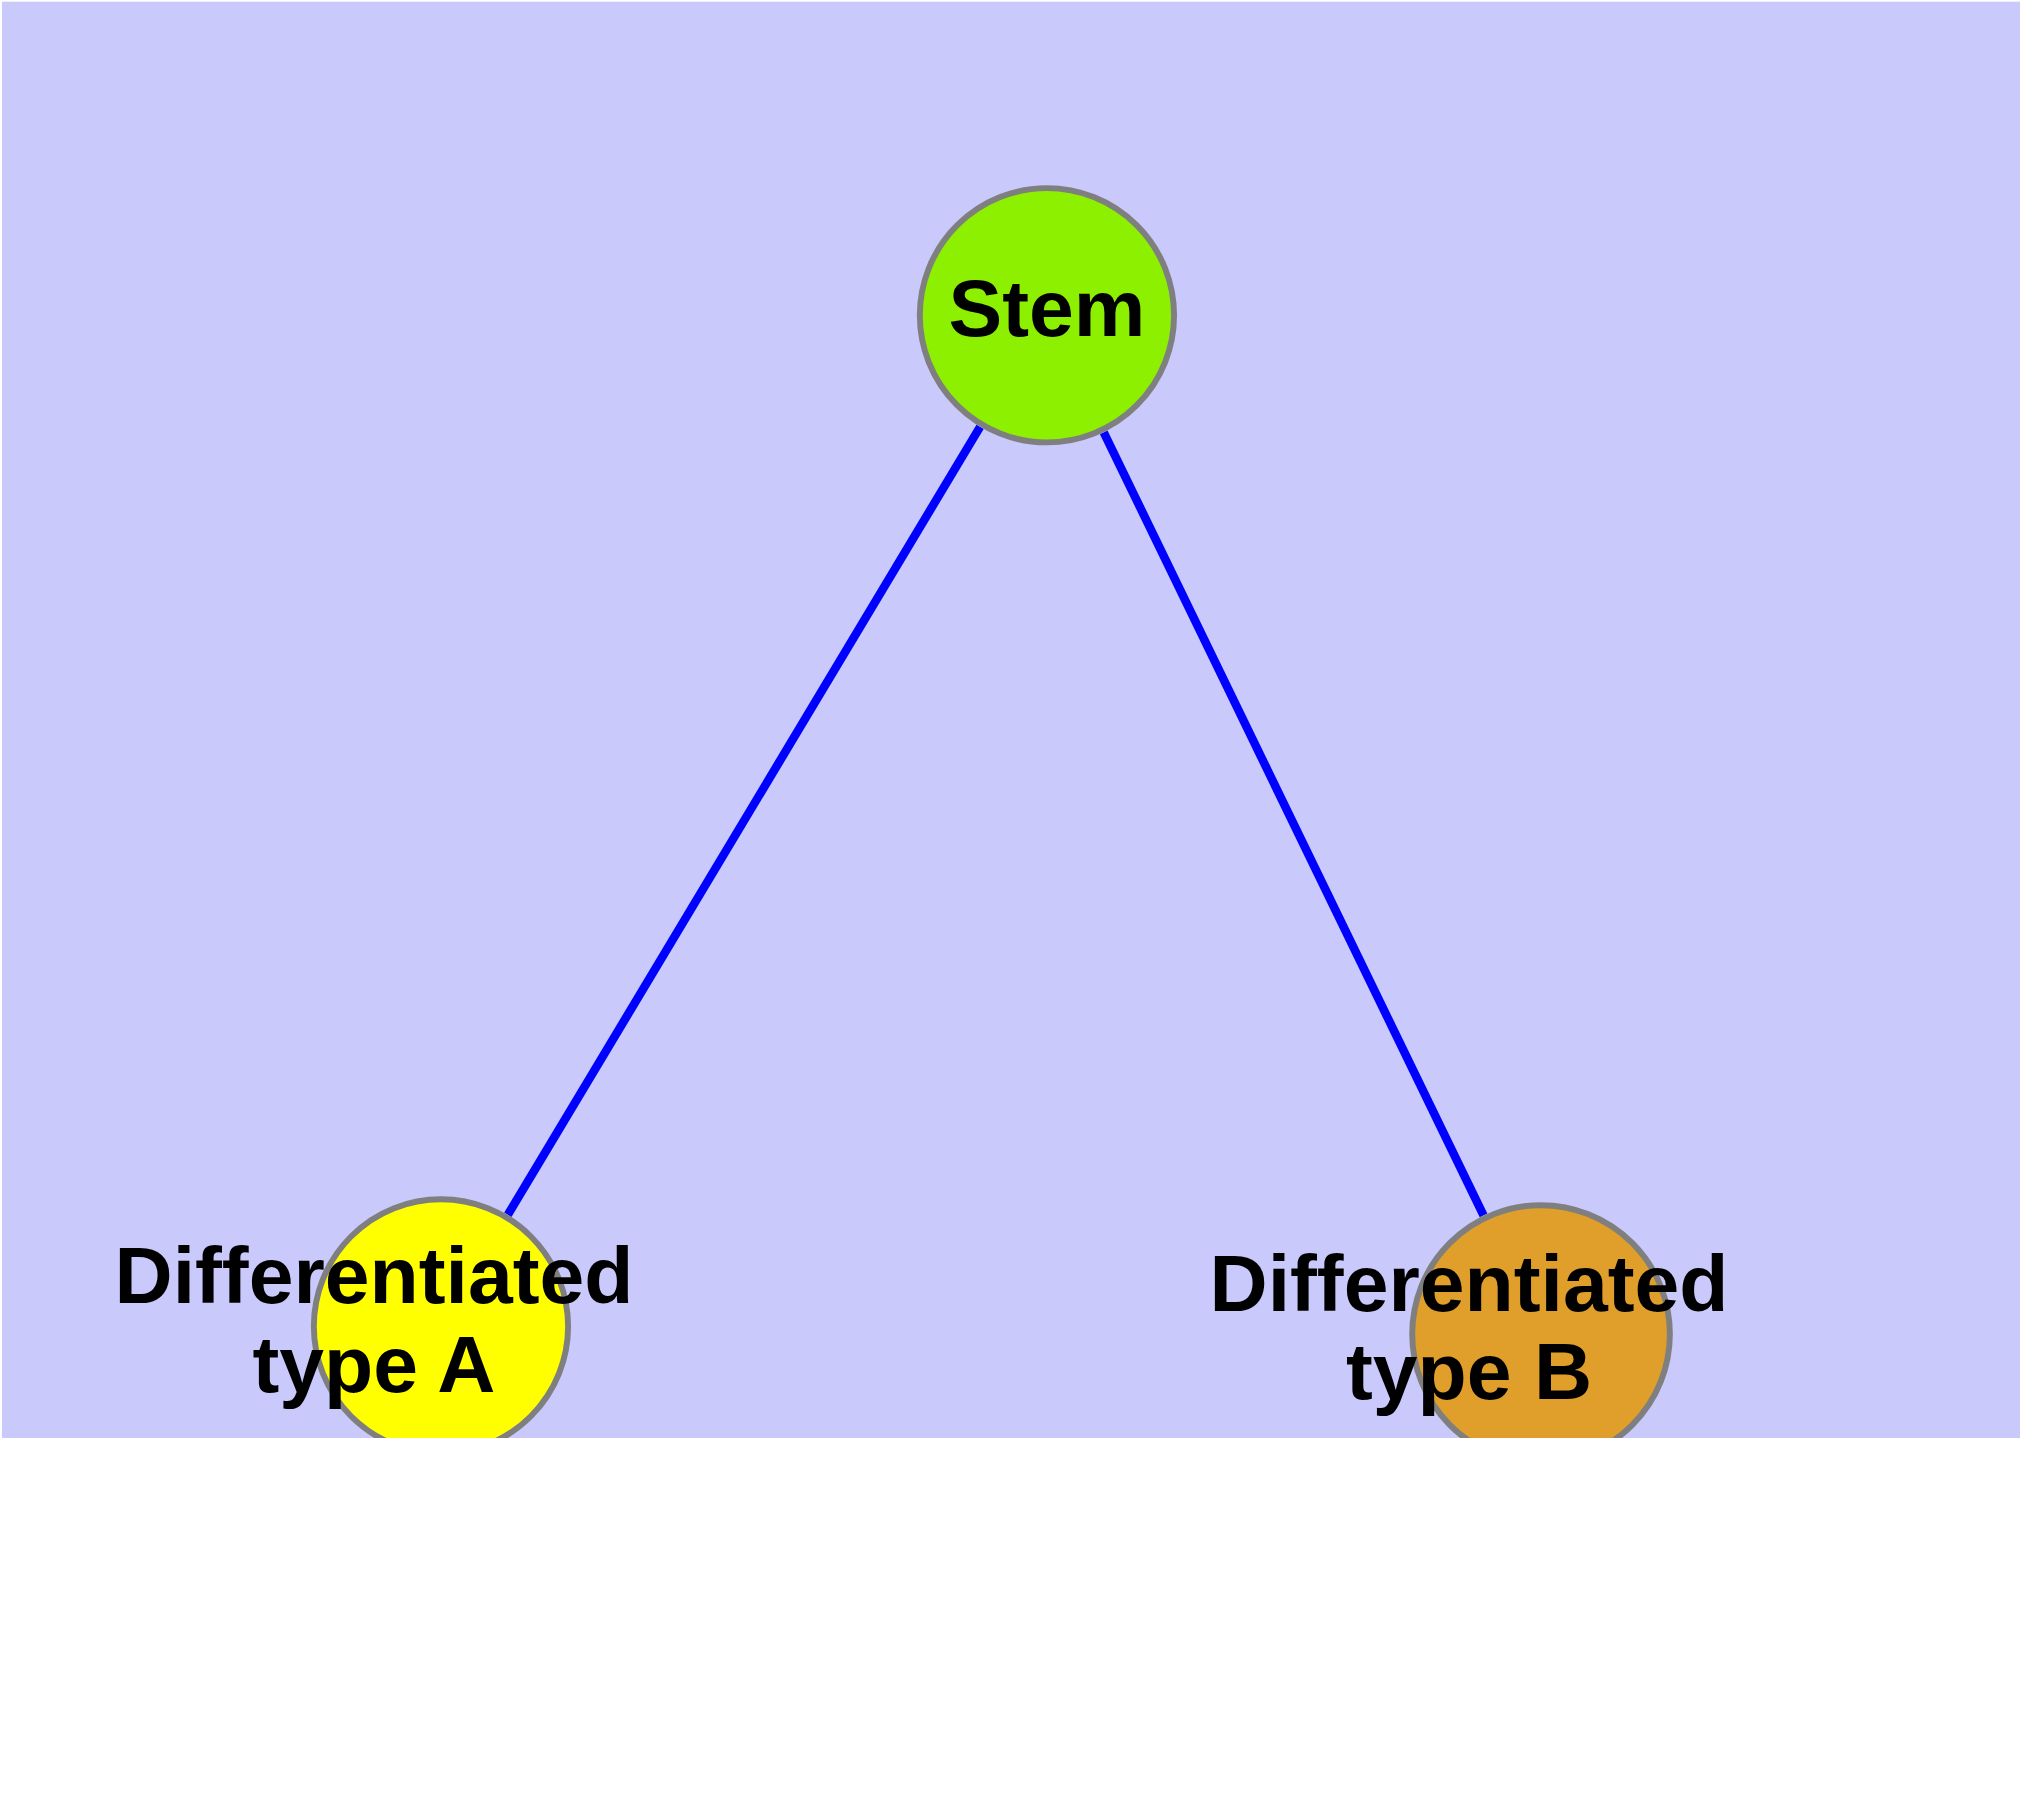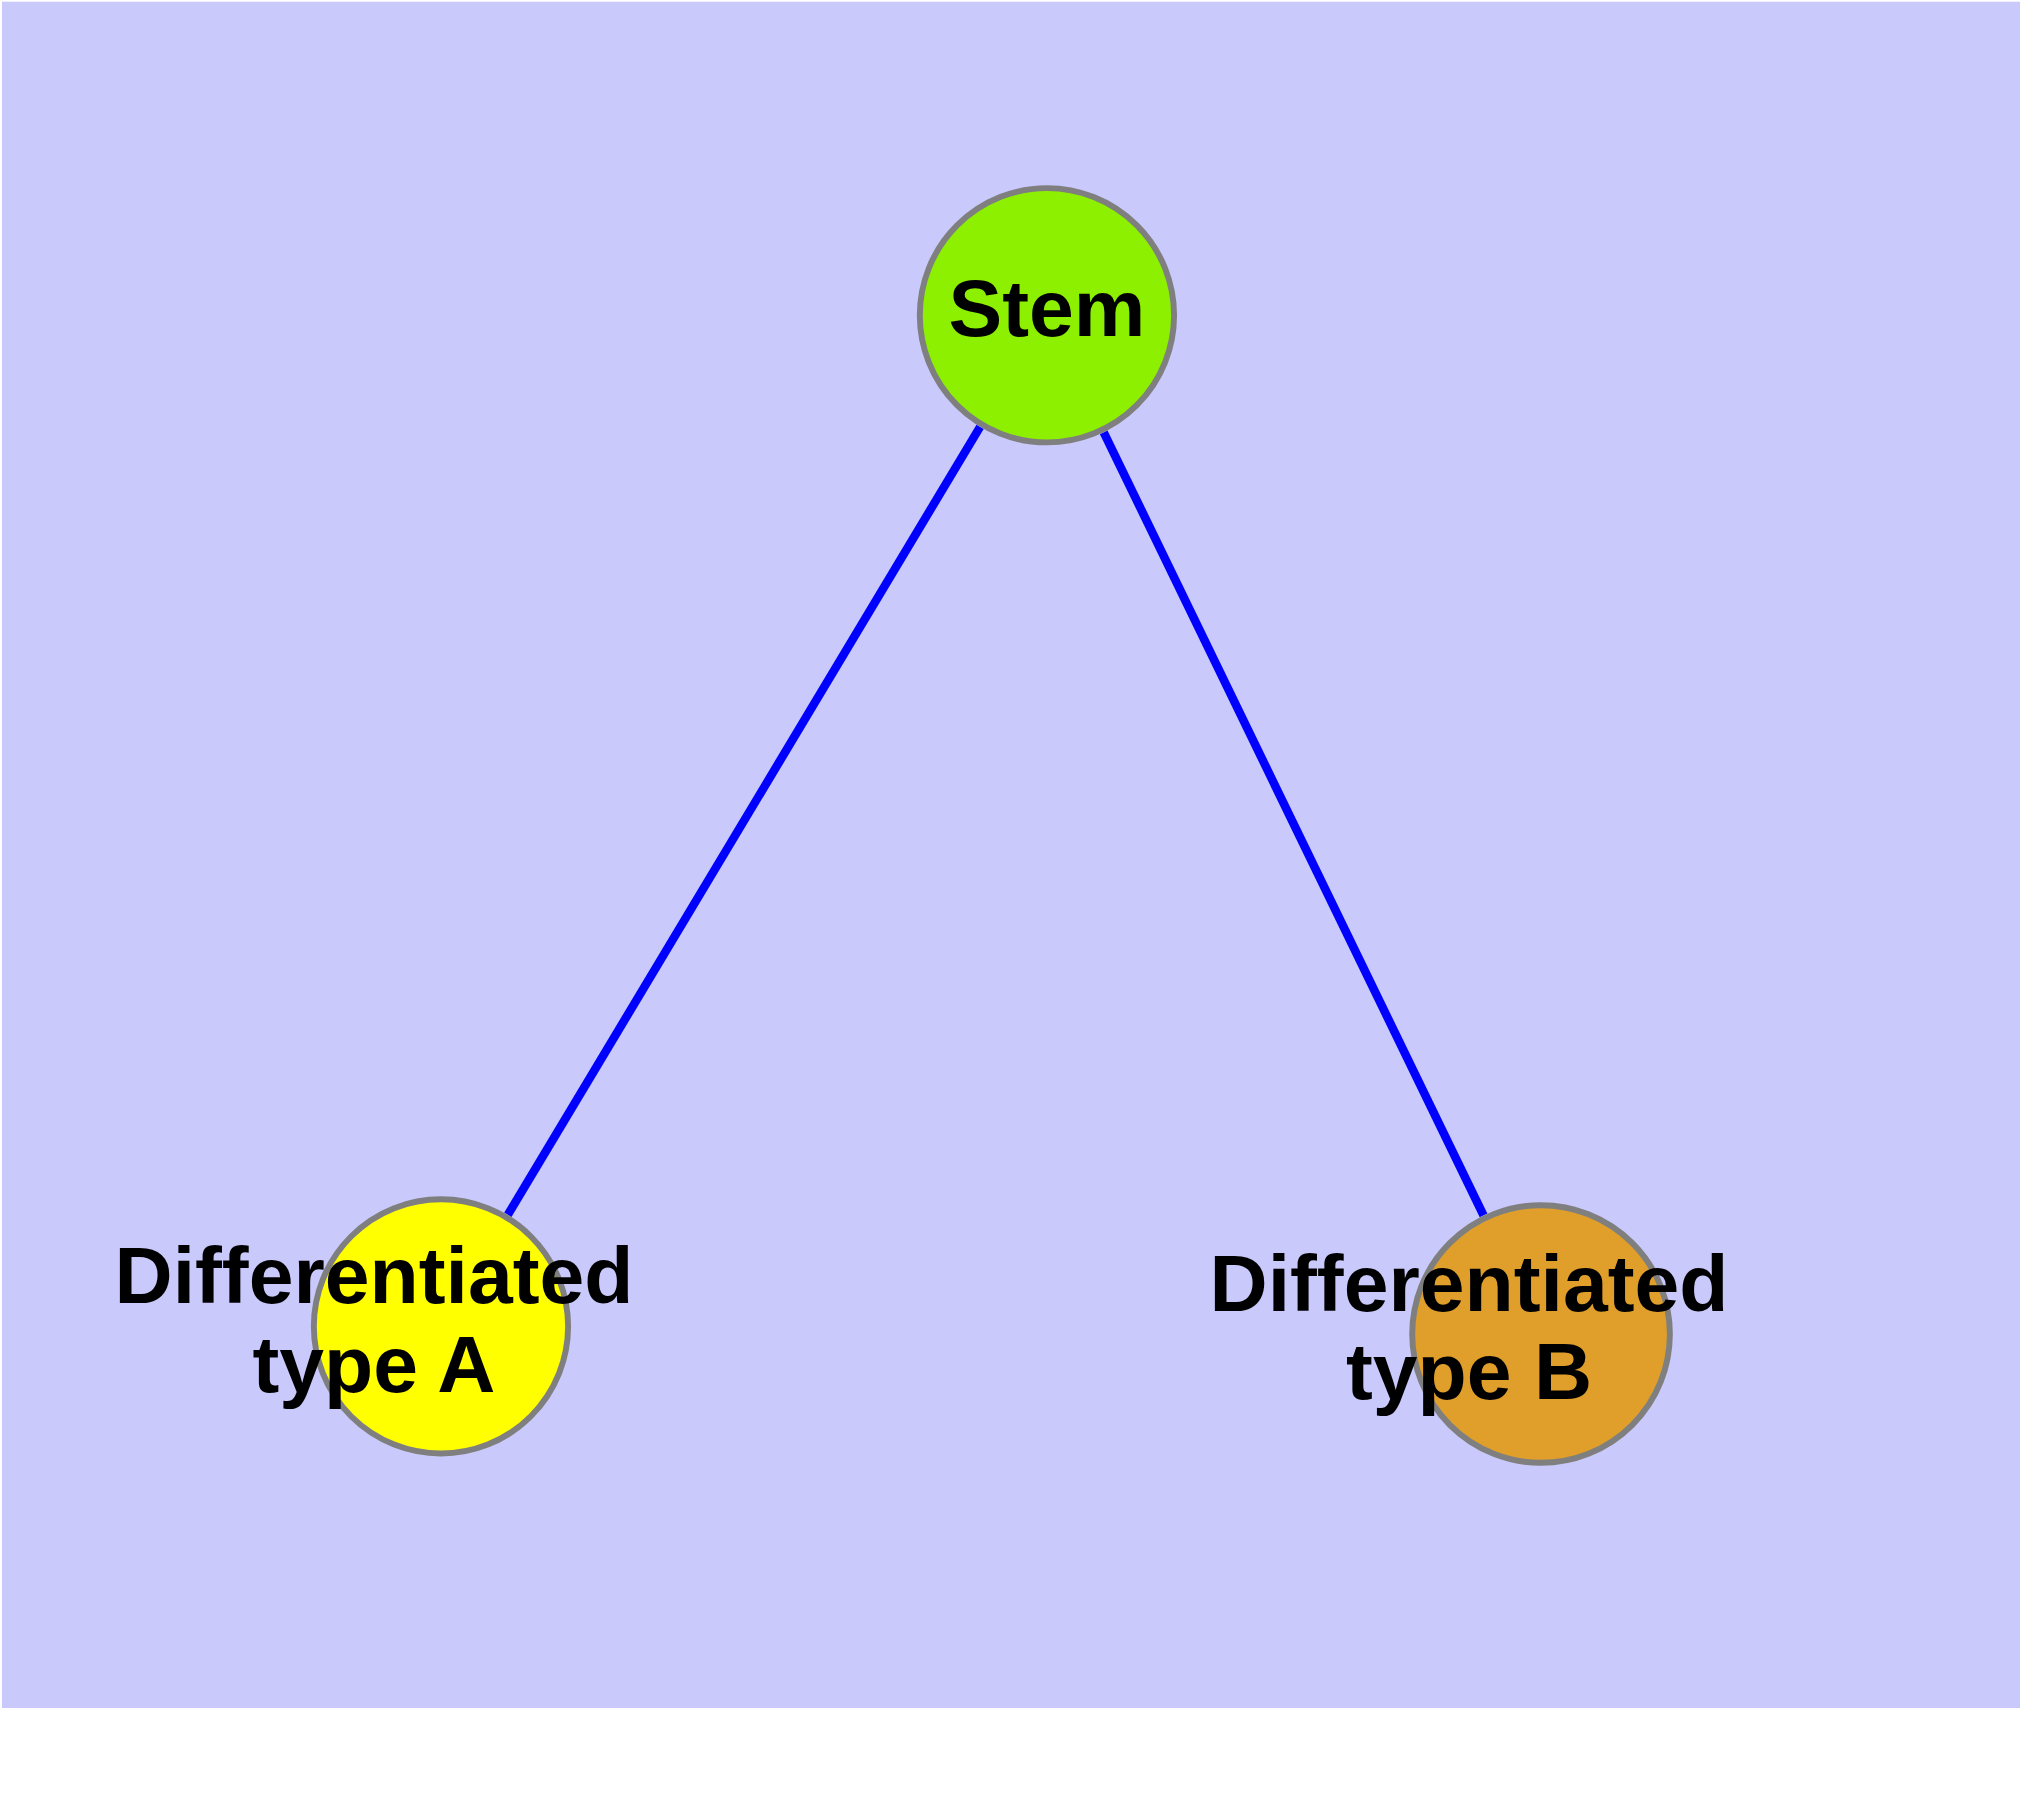--- a/index.html
+++ b/index.html
@@ -30,21 +30,21 @@
   .node-label-ext {
     font-family: "Liberation Sans", sans-serif;
     font-weight: bold;
     fill: #000000;
     dominant-baseline: middle;
   }
 </style>
 </head>
 <body>
 
-<div id="canvas-wrap" style="width: 2021px; height: 1708px; background: rgb(255, 255, 255);">
+<div id="canvas-wrap" style="width: 2021px; height: 1438px; background: rgb(255, 255, 255);">
   <svg id="graph-svg" width="2021" height="1812" viewBox="0 0 2384 2138" xmlns="http://www.w3.org/2000/svg">
     <rect class="plot-bg" x="2" y="2" width="2382" height="2136" fill="#c9c9fb"></rect>
     <g id="edges-layer">
         <line class="graph-edge" x1="1156.0898310728553" y1="503.6641000420749" x2="598.9101689271446" y2="1433.3358999579252" stroke="#0000ff" stroke-width="10"></line>
         <line class="graph-edge" x1="1301.9877166213446" y1="510.1118960186212" x2="1750.1394792532958" y2="1434.0886004501915" stroke="#0000ff" stroke-width="10"></line>
       </g>
     <g id="nodes-layer">
         <circle class="node-circle" cx="1235" cy="372" r="150" fill="#8cf000" stroke="#7f7f7f" stroke-width="7"></circle>
         <circle class="node-circle" cx="520" cy="1565" r="150" fill="#ffff00" stroke="#7f7f7f" stroke-width="7"></circle>
         <circle class="node-circle" cx="1818" cy="1574" r="152" fill="#e09f2a" stroke="#7f7f7f" stroke-width="7"></circle>

